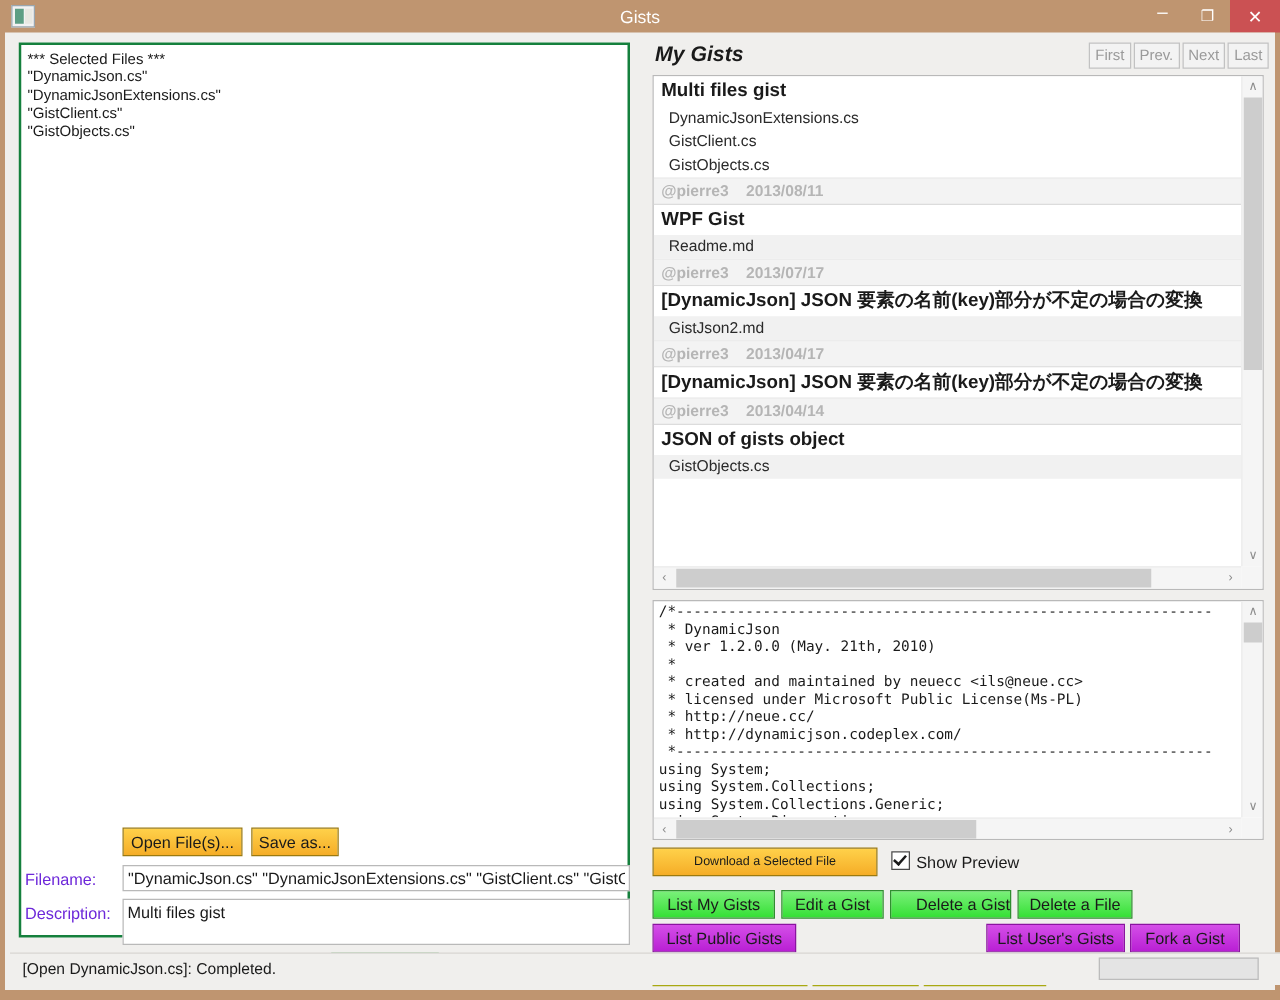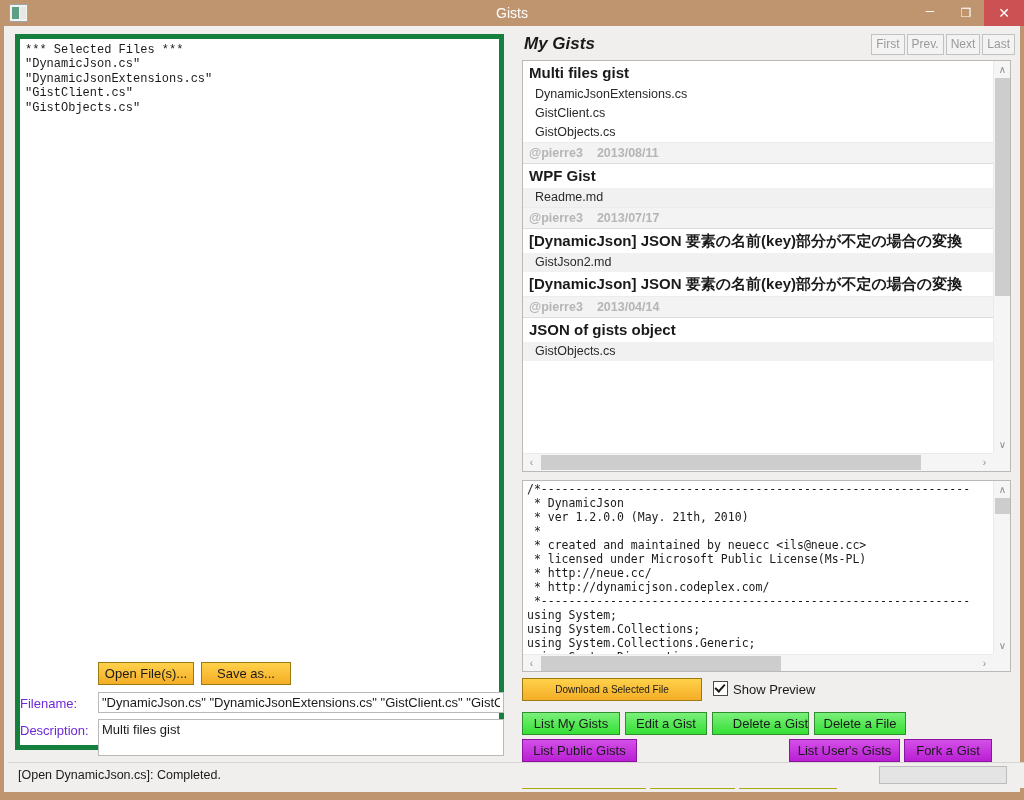--- a/index.html
+++ b/index.html
@@ -81,44 +81,44 @@
   
   .left-pane {
     position: absolute; left: 4px; top: 4px;
     width: 503px; height: 736px;
     background: #f0efed;
   }
   .files-textarea {
     position: absolute; left: 7px; top: 4px;
     width: 489px; height: 716px;
     background: #ffffff;
-    border: 5px solid #15803d;
+    border: 2px solid #15803d;
     box-sizing: border-box;
     padding: 4px 5px;
-    font-family: Liberation Mono, monospace;
+    font-family: Liberation Sans, sans-serif;
     font-size: 12px;
     line-height: 14.4px;
     color: #1a1a1a;
     white-space: pre;
     overflow: hidden;
   }
   .btn-openfiles, .btn-saveas {
     position: absolute;
     height: 23px;
     border: 1px solid #9b7a10;
     box-sizing: border-box;
     font-size: 13px;
     color: #1a1a1a;
     text-align: center;
     line-height: 21px;
     background: linear-gradient(180deg, #ffd14a 0%, #f5ad27 100%);
     cursor: default;
   }
   .btn-openfiles { left: 90px; top: 632px; width: 96px; }
-  .btn-saveas    { left: 193px; top: 632px; width: 90px; }
+  .btn-saveas    { left: 193px; top: 632px; width: 70px; }
 
   .lbl-filename, .lbl-description {
     position: absolute;
     font-size: 13px;
     color: #6d28d9;
   }
   .lbl-filename   { left: 12px; top: 666px; }
   .lbl-description{ left: 12px; top: 693px; }
 
   .inp-filename {
@@ -459,20 +459,21 @@
 
           <div class="gist-item">
             <div class="gist-title">WPF Gist</div>
             <div class="gist-file first">Readme.md</div>
             <div class="gist-meta"><span>@pierre3</span><span class="date">2013/07/17</span></div>
           </div>
 
           <div class="gist-item">
             <div class="gist-title">[DynamicJson] JSON 要素の名前(key)部分が不定の場合の変換</div>
             <div class="gist-file first">GistJson2.md</div>
+            <div class="gist-meta"><span>@pierre3</span><span class="date">2013/04/17</span></div>
           </div>
 
           <div class="gist-item">
             <div class="gist-title">[DynamicJson] JSON 要素の名前(key)部分が不定の場合の変換</div>
             <div class="gist-meta"><span>@pierre3</span><span class="date">2013/04/14</span></div>
           </div>
 
           <div class="gist-item">
             <div class="gist-title">JSON of gists object</div>
             <div class="gist-file first">GistObjects.cs</div>

